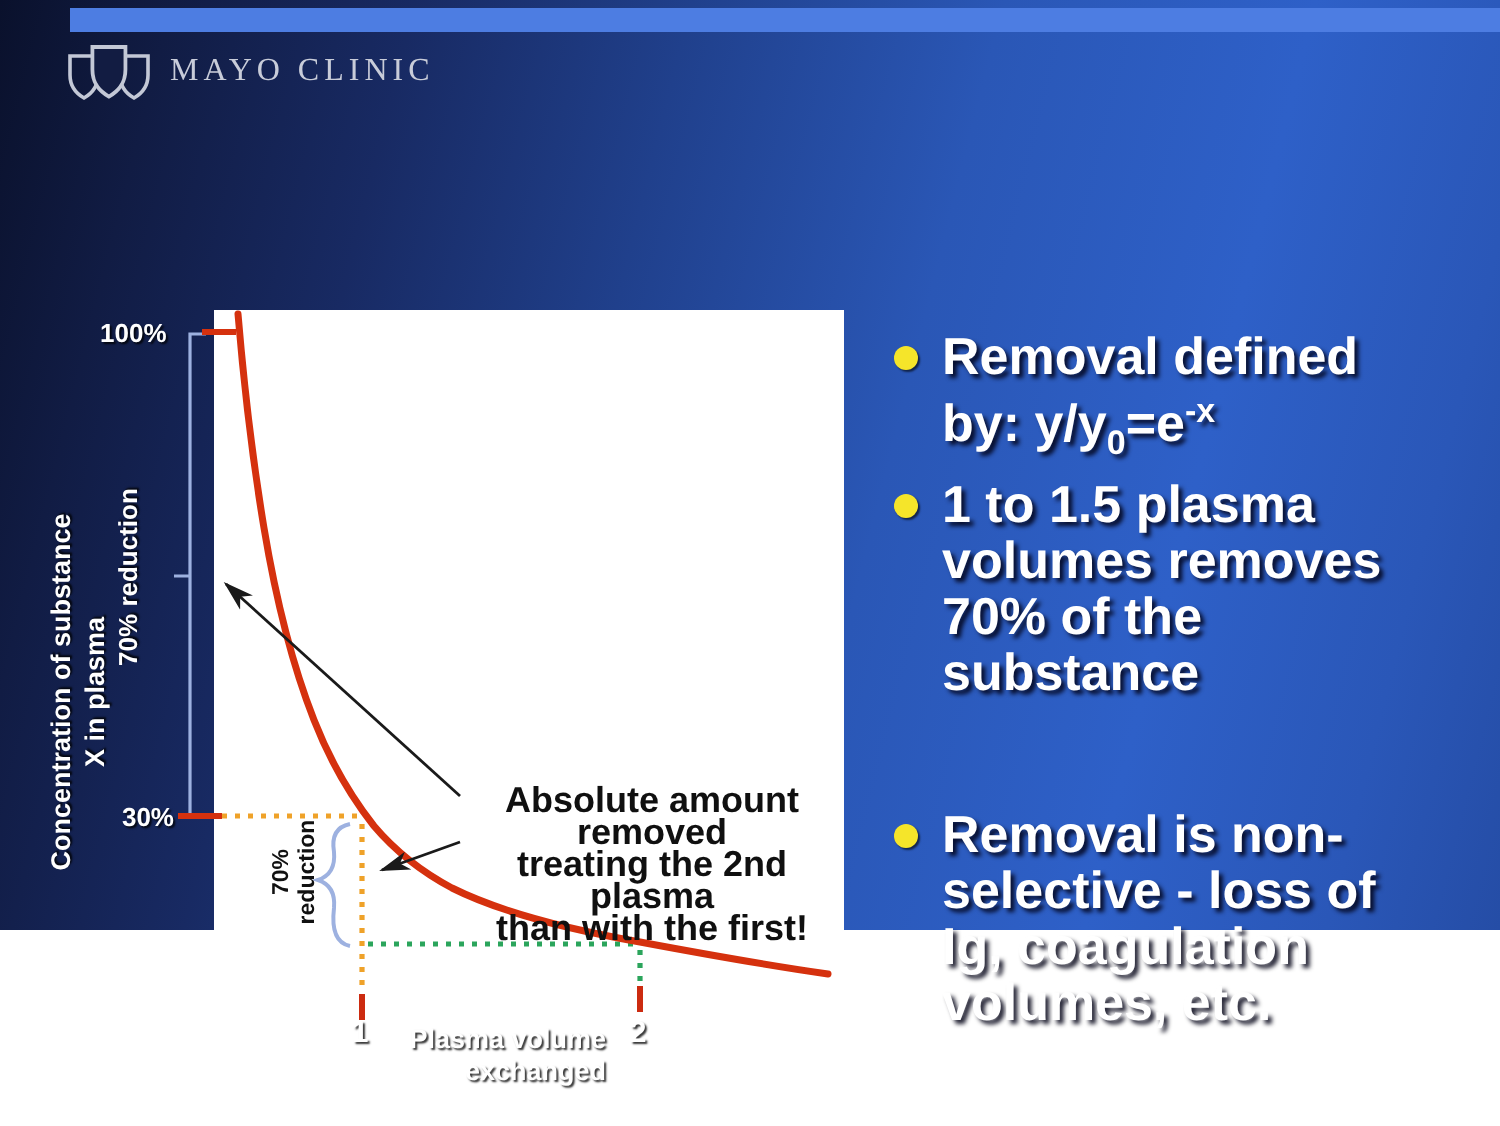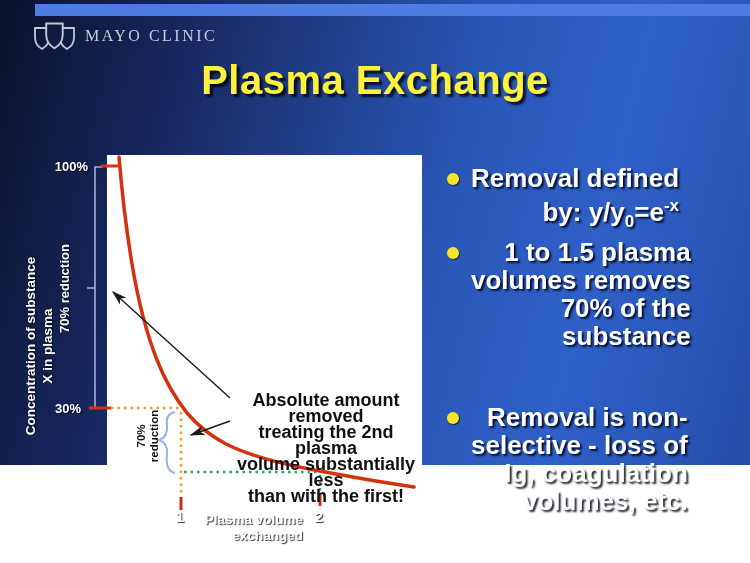--- a/index.html
+++ b/index.html
@@ -9,55 +9,54 @@
     background:linear-gradient(104deg,#0a112c 0%,#111c44 10%,#182a63 24%,#20408c 40%,#2a57b6 58%,#2e60c8 76%,#2a57b8 90%,#254da6 100%);
   }
   .topbar{position:absolute;left:35px;top:4px;width:715px;height:12px;background:#4d7de2;}
   .logo{position:absolute;left:33px;top:20px;width:200px;height:44px;}
   .logo-text{position:absolute;left:52px;top:7px;font-family:"Liberation Serif",serif;font-size:16px;letter-spacing:2.5px;color:#c8ccd9;white-space:nowrap;}
   .title{position:absolute;left:155px;top:58px;width:440px;text-align:center;font-size:40px;font-weight:bold;color:#fcf23c;text-shadow:3px 3px 2px rgba(0,0,0,0.75);letter-spacing:0.5px;}
   .plot{position:absolute;left:107px;top:155px;width:315px;height:342px;background:#ffffff;}
   .overlay{position:absolute;left:0;top:0;width:750px;height:563px;pointer-events:none;}
 
   .lbl{position:absolute;color:#ffffff;font-weight:bold;text-shadow:1px 1px 1px rgba(0,0,0,0.8);}
-  .lbl-100{left:50px;top:159px;width:38px;text-align:right;font-size:13px;}
-  .lbl-30{left:55px;top:401px;width:32px;font-size:13px;}
+  .lbl-100{left:50px;top:159px;width:38px;font-size:13px;}
+  .lbl-30{left:55px;top:401px;width:32px;text-align:right;font-size:13px;}
   .ylab{left:-61px;top:329px;width:200px;height:34px;text-align:center;font-size:13.5px;line-height:17px;transform:rotate(-90deg);}
   .red70{left:14px;top:281px;width:100px;text-align:center;font-size:13px;transform:rotate(-90deg);}
   .inner70{position:absolute;left:112px;top:423px;width:72px;text-align:center;font-size:11.5px;line-height:13px;font-weight:bold;color:#111111;transform:rotate(-90deg);}
   .annot{position:absolute;left:228px;top:392px;width:196px;text-align:center;font-size:18px;line-height:16px;font-weight:bold;color:#101010;}
   .tick1{left:174px;top:508px;width:12px;text-align:center;font-size:15px;}
   .tick2{left:313px;top:508px;width:12px;text-align:center;font-size:15px;}
   .xlab{left:193px;top:512px;width:110px;text-align:right;font-size:13.5px;line-height:16px;}
 
   .bullets{position:absolute;left:430px;top:0;width:320px;}
   .bullet{position:absolute;display:flex;}
   .b1{top:164px;} .b2{top:238px;} .b3{top:403px;}
   .dot{flex:0 0 auto;width:12px;height:12px;border-radius:50%;background:#f5e52a;margin:9px 12px 0 17px;box-shadow:1px 1px 1px rgba(0,0,0,0.6);}
   .btext{color:#ffffff;font-weight:bold;font-size:26px;line-height:28px;text-shadow:2px 2px 2px rgba(0,0,20,0.85);}
-  .btext div{white-space:nowrap;text-align:right;}
+  .btext div{white-space:nowrap;}
   sub.f{font-size:17px;} sup.f{font-size:17px;}
 </style>
 </head>
 <body>
 
 <div class="slide">
 
   <div class="topbar"></div>
 
   <div class="logo">
     <svg width="46" height="42" viewBox="0 0 46 42">
       <path d="M0,0 h14 v9.5 c0,6.5 -3.5,9.5 -7,11.5 c-3.5,-2 -7,-5 -7,-11.5 z" transform="translate(2,8)" fill="none" stroke="#c3c8d6" stroke-width="1.8"></path>
       <path d="M0,0 h14 v9.5 c0,6.5 -3.5,9.5 -7,11.5 c-3.5,-2 -7,-5 -7,-11.5 z" transform="translate(27,8)" fill="none" stroke="#c3c8d6" stroke-width="1.8"></path>
       <path d="M0,0 h14 v9.5 c0,6.5 -3.5,9.5 -7,11.5 c-3.5,-2 -7,-5 -7,-11.5 z" transform="translate(13.2,3.5) scale(1.18)" fill="#121c42" stroke="#c3c8d6" stroke-width="1.6"></path>
     </svg>
     <div class="logo-text">MAYO CLINIC</div>
   </div>
 
-  <div class="title">Plasma Exchange</div>
 
   <div class="plot"></div>
 
   <svg class="overlay" viewBox="0 0 750 563">
     <defs>
       <marker id="ah" viewBox="0 0 10 7" refX="9" refY="3.5" markerWidth="11" markerHeight="8" orient="auto">
         <path d="M0,0.4 L10,3.5 L0,6.6 L2.8,3.5 z" fill="#1a1a1a"></path>
       </marker>
     </defs>
 
@@ -91,21 +90,20 @@
   <div class="lbl red70">70% reduction</div>
 
   <div class="inner70">
     <div>70%</div>
     <div>reduction</div>
   </div>
 
   <div class="annot">
     <div>Absolute amount removed</div>
     <div>treating the 2nd plasma</div>
-    <div>volume substantially less</div>
     <div>than with the first!</div>
   </div>
 
   <div class="lbl tick1">1</div>
   <div class="lbl tick2">2</div>
   <div class="lbl xlab">
     <div>Plasma volume</div>
     <div>exchanged</div>
   </div>
 

